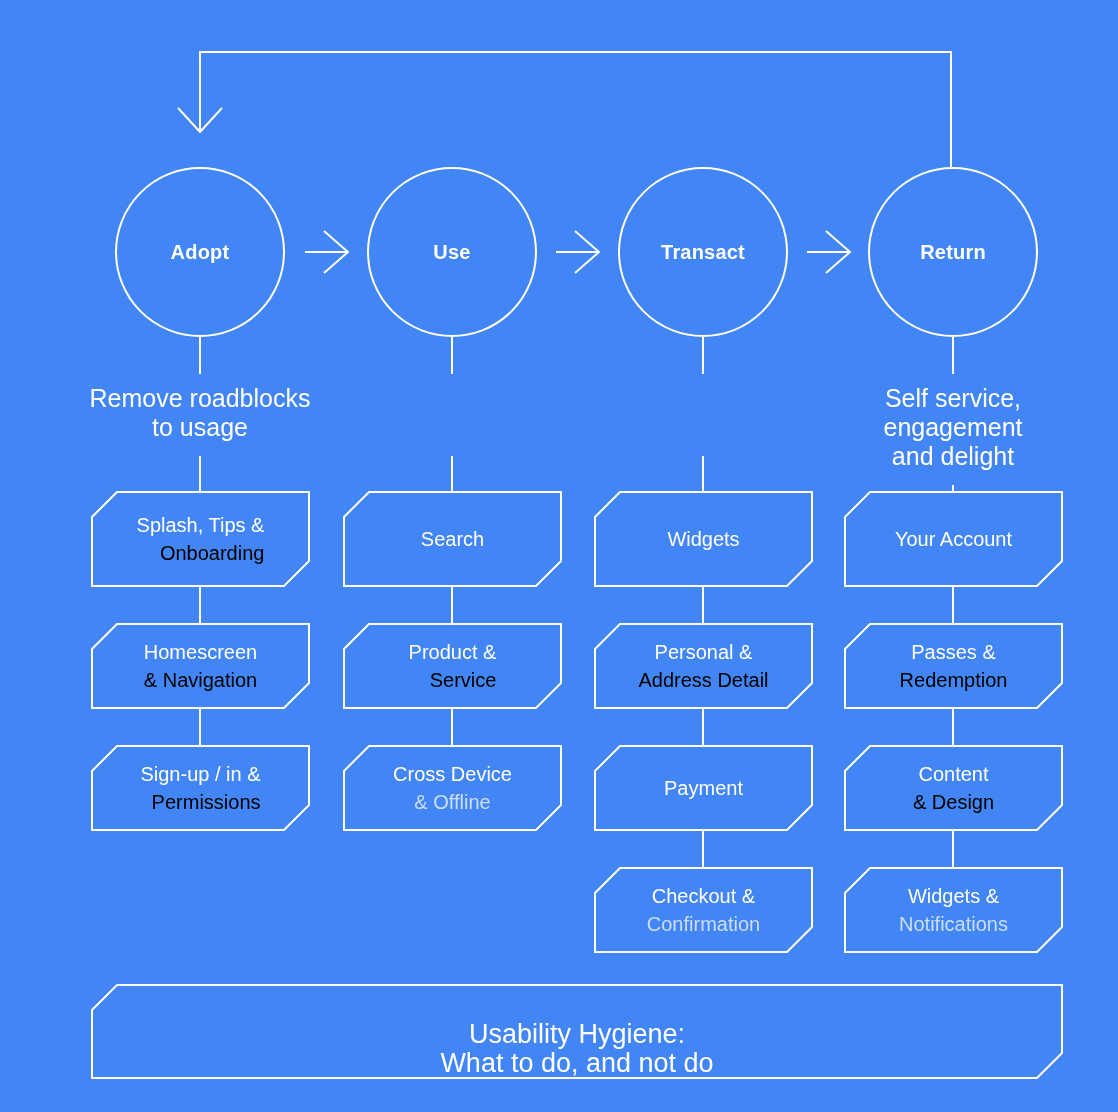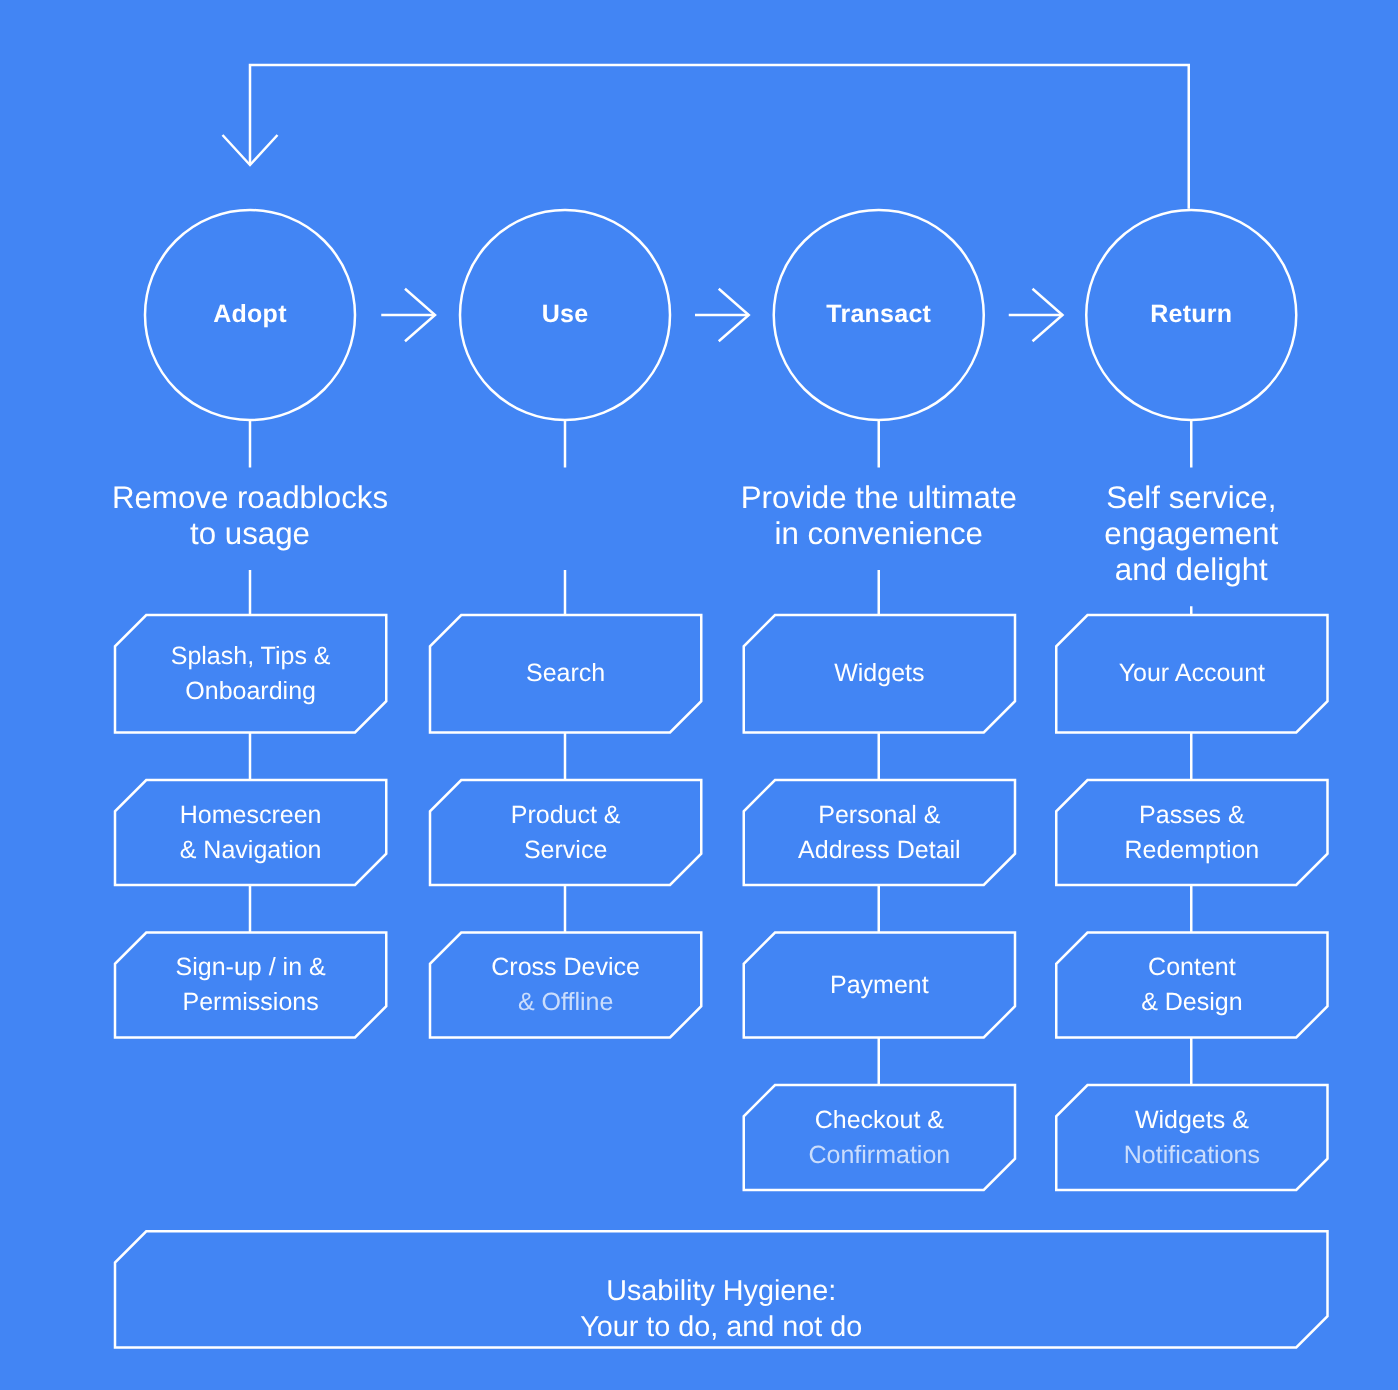--- a/index.html
+++ b/index.html
@@ -73,33 +73,33 @@
     text-align: center;
     font-size: 20px;
     line-height: 28px;
     font-weight: 400;
     padding: 0 14px;
   }
   .node .ln2 {
     color: rgba(255,255,255,0.72);
   }
   .node .ln2.solid {
-    color: #ffffff;
+    color: #000000;
+    text-align: right;
   }
 
   .footer-node {
     position: absolute;
     box-sizing: border-box;
     display: flex;
-    align-items: flex-start;
+    align-items: flex-end;
     justify-content: center;
     text-align: center;
-    font-size: 23px;
+    font-size: 27px;
     line-height: 29px;
-    margin-top: 33px;
   }
 </style>
 </head>
 <body>
 
 <div id="stage">
 
   <svg id="lines" viewBox="0 0 1118 1112">
 
     <g>
@@ -184,24 +184,20 @@
 
   <div class="stage-label" style="left:200px; top:252px;">Adopt</div>
   <div class="stage-label" style="left:452px; top:252px;">Use</div>
   <div class="stage-label" style="left:703px; top:252px;">Transact</div>
   <div class="stage-label" style="left:953px; top:252px;">Return</div>
 
   <div class="desc" style="left:200px; top:384px;">
     <div>Remove roadblocks</div>
     <div>to usage</div>
   </div>
-  <div class="desc" style="left:703px; top:384px;">
-    <div>Provide the ultimate</div>
-    <div>in convenience</div>
-  </div>
   <div class="desc" style="left:953px; top:384px;">
     <div>Self service,</div>
     <div>engagement</div>
     <div>and delight</div>
   </div>
 
   <div class="node" style="left:92px; top:492px; width:217px; height:94px;">
     <div>
       <div>Splash, Tips &amp;</div>
       <div class="ln2 solid">Onboarding</div>
@@ -281,17 +277,17 @@
   <div class="node" style="left:845px; top:868px; width:217px; height:84px;">
     <div>
       <div>Widgets &amp;</div>
       <div class="ln2">Notifications</div>
     </div>
   </div>
 
   <div class="footer-node" style="left:92px; top:985px; width:970px; height:93px;">
     <div>
       <div>Usability Hygiene:</div>
-      <div>Your to do, and not do</div>
+      <div>What to do, and not do</div>
     </div>
   </div>
 
 </div>
 
 </body></html>

